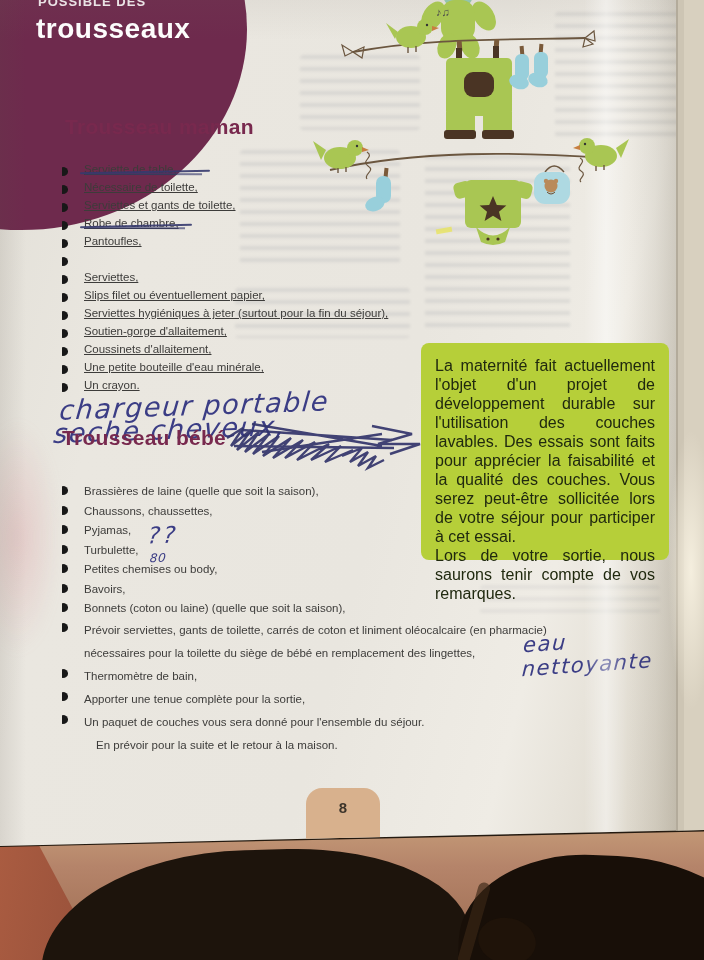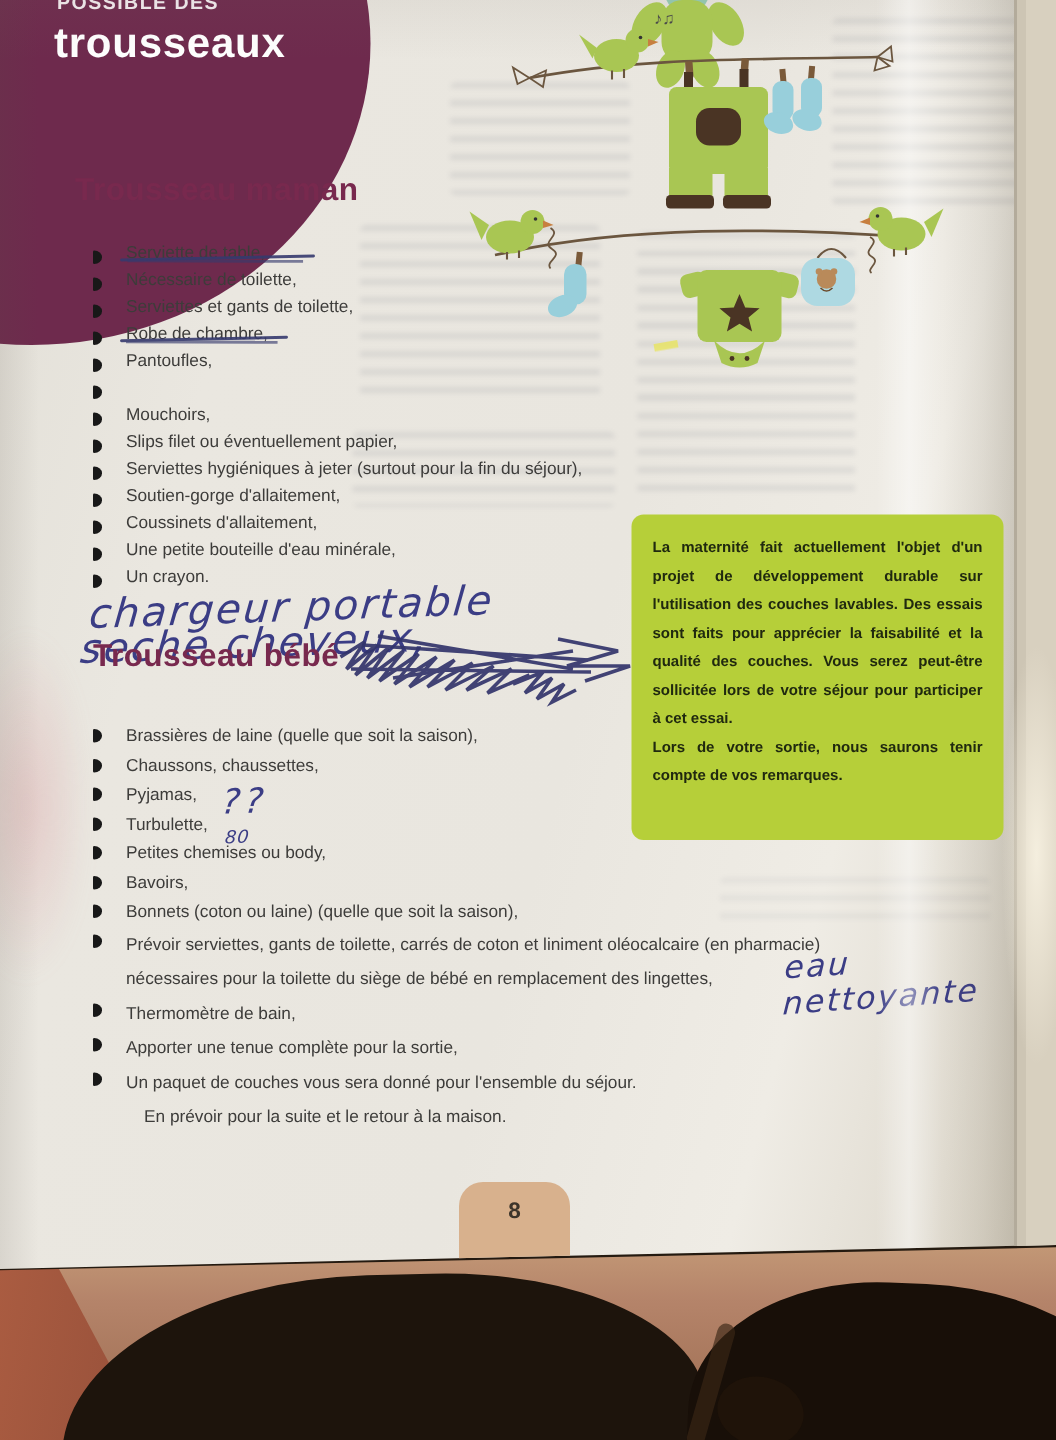--- a/index.html
+++ b/index.html
@@ -48,41 +48,41 @@
   .yellow-dash{position:absolute;left:436px;top:228px;width:16px;height:5px;background:#e9e557;
     opacity:.75;transform:rotate(-10deg);filter:blur(.4px);}
   
   .blob{position:absolute;left:-205px;top:-172px;width:452px;height:402px;background:#6e2a4d;border-radius:50%;}
   .kicker{position:absolute;left:38px;top:-6px;color:#f3ecef;font-weight:bold;font-size:13px;letter-spacing:1px;}
   .booklet-title{position:absolute;left:36px;top:13px;color:#ffffff;font-weight:bold;font-size:28px;letter-spacing:.5px;}
   
   .h-section{position:absolute;color:#78294e;font-weight:bold;font-size:21px;letter-spacing:.3px;}
   .list{position:absolute;color:#3d3c3a;font-size:11.5px;}
   .li{position:relative;display:flex;align-items:flex-start;}
-  .list1 .li{height:18px;}
+  .list1 .li{height:18px;text-decoration:underline;}
   .list2 .li{min-height:19.5px;line-height:19.5px;}
   .list2 .li.tall{line-height:23px;min-height:23px;}
   .bullet{flex:0 0 auto;width:6px;height:9px;background:#181818;margin:4px 16px 0 4px;
     border-radius:1px 6px 6px 1px / 1px 5px 5px 1px;}
   .txt{flex:1 1 auto;}
   .it{}
   .txt2{display:block;margin-left:12px;}
   .w520 .txt{max-width:520px;}
   .strike{position:absolute;top:8px;height:2px;background:#363a6e;opacity:.9;border-radius:2px;
     transform:rotate(-1.2deg);}
   .strike::after{content:"";position:absolute;left:4%;right:6%;top:2px;height:1.5px;background:#363a6e;
     transform:rotate(1.4deg);opacity:.7;}
   
   .hand{position:absolute;color:#3b3d85;font-family:"DejaVu Sans",sans-serif;font-style:italic;
     letter-spacing:1.5px;transform:skewX(-7deg) rotate(-2deg);}
   .hand.small{letter-spacing:.5px;}
   
   .greenbox{position:absolute;left:421px;top:343px;width:248px;height:217px;background:#b6cf39;
     border-radius:8px;box-sizing:border-box;padding:13px 14px;z-index:5;}
-  .greenbox p{margin:0;color:#20290f;font-size:10px;font-weight:bold;line-height:19px;text-align:justify;}
+  .greenbox p{margin:0;color:#20290f;font-size:16px;font-weight:normal;line-height:19px;text-align:justify;}
   
   .tab8{position:absolute;left:306px;top:788px;width:74px;height:52px;background:#d8b18d;
     border-radius:16px 16px 0 0;z-index:6;display:flex;align-items:flex-start;justify-content:center;}
   .tab8 span{margin-top:11px;font-size:15px;font-weight:bold;color:#3c342a;}
   .illu{position:absolute;left:298px;top:0;z-index:2;}
 </style>
 </head>
 <body>
 
 <div class="photo">
@@ -197,21 +197,21 @@
     <g>
       <polygon points="318,148 331,139 323,158" fill="#a9c653"></polygon>
       <ellipse cx="303" cy="156" rx="16" ry="11" fill="#a9c653"></ellipse>
       <circle cx="289" cy="146" r="8" fill="#a9c653"></circle>
       <polygon points="282,145 275,148 282,150" fill="#c77f3f"></polygon>
       <circle cx="287" cy="144" r="1.2" fill="#333"></circle>
       <path d="M298,166 l0,5 M306,165 l0,5" stroke="#6b563f" stroke-width="1.4"></path>
     </g>
   </svg>
 
-  <div class="h-section" style="left:50px;top:115px">Trousseau maman</div>
+  <div class="h-section" style="left:65px;top:115px">Trousseau maman</div>
   <div class="list list1" style="left:58px;top:163px;width:440px">
     <div class="li">
         <span class="bullet"></span>
         <span class="txt">Serviette de table,</span>
         <span class="strike" style="left:22px;width:130px"></span>
       </div>
     <div class="li">
         <span class="bullet"></span>
         <span class="txt">Nécessaire de toilette,</span>
       </div>
@@ -226,21 +226,21 @@
       </div>
     <div class="li">
         <span class="bullet"></span>
         <span class="txt">Pantoufles,</span>
       </div>
     <div class="li">
         <span class="bullet"></span>
       </div>
     <div class="li">
         <span class="bullet"></span>
-        <span class="txt">Mouchoirs,</span>
+        <span class="txt">Serviettes,</span>
       </div>
     <div class="li">
         <span class="bullet"></span>
         <span class="txt">Slips filet ou éventuellement papier,</span>
       </div>
     <div class="li">
         <span class="bullet"></span>
         <span class="txt">Serviettes hygiéniques à jeter (surtout pour la fin du séjour),</span>
       </div>
     <div class="li">

